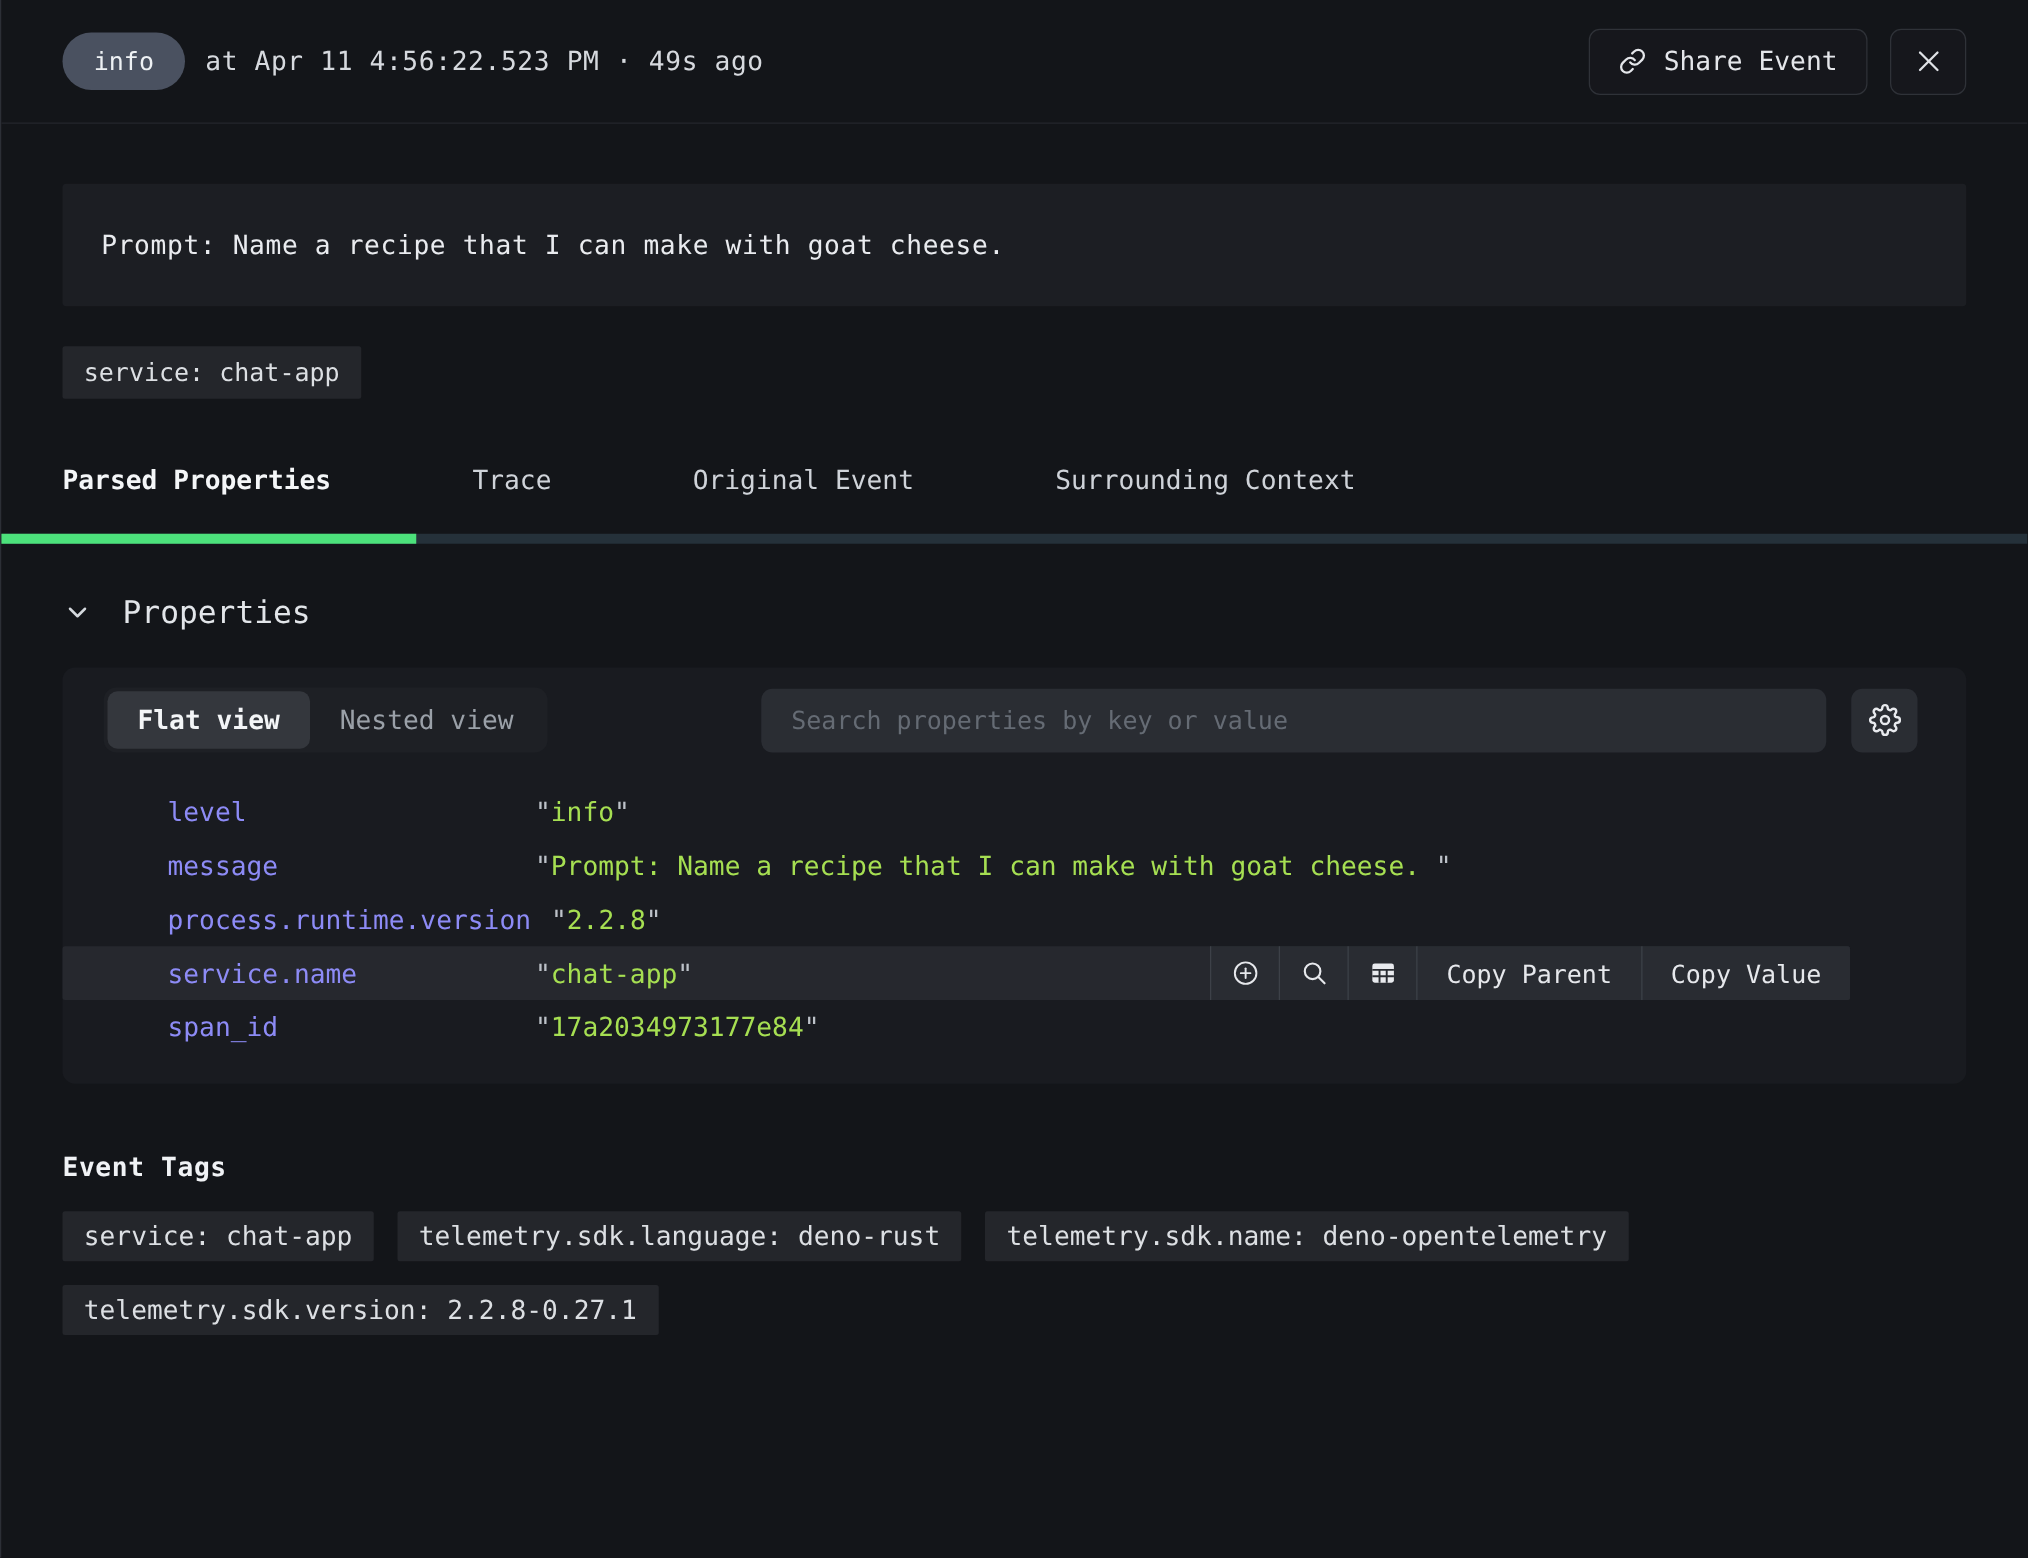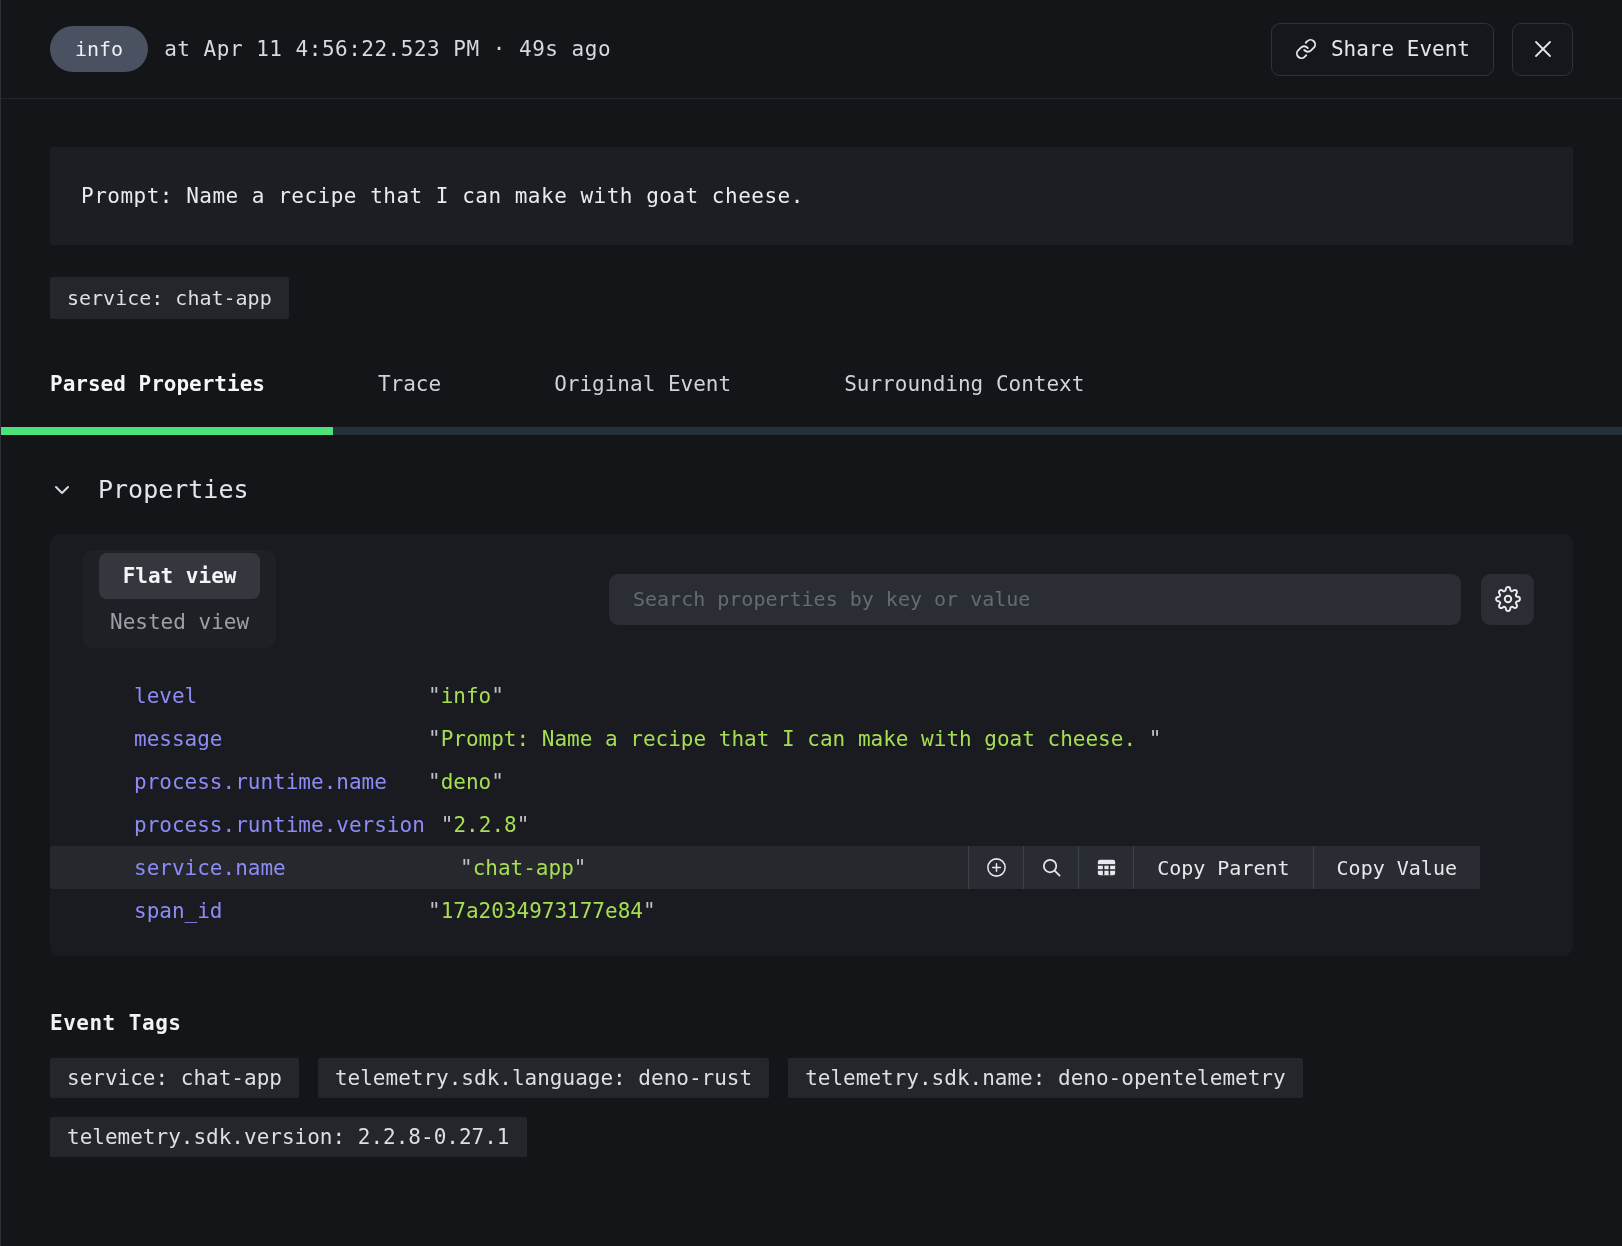--- a/index.html
+++ b/index.html
@@ -58,21 +58,21 @@
   
   .section-head {
     margin:40px 49px 0; display:flex; align-items:center; gap:24px;
     font-size:25px; color:#e2e5e9; cursor:pointer;
   }
   .panel {
     margin:30px 49px 0; background:#191b20; border-radius:10px;
     padding:16px 0 24px;
   }
   .toolbar { display:flex; align-items:center; padding:0 39px 0 33px; }
-  .segmented { display:flex; align-items:center; background:#1e2025; border-radius:10px; padding:3px;flex-direction:column; }
+  .segmented { display:flex; align-items:center; background:#1e2025; border-radius:10px; padding:3px; }
   .seg-btn {
     font-family:inherit; font-size:21px; border:none; background:transparent;
     color:#9aa0a8; padding:11px 24px; border-radius:8px; cursor:pointer;
   }
   .seg-btn.selected { background:#34373d; color:#f3f5f7; font-weight:bold; }
   .search-input {
     margin-left:auto; width:852px; height:51px; background:#2a2d33;
     border:none; border-radius:9px; padding:0 24px; font-family:inherit;
     font-size:20px; color:#e8eaee; outline:none;
   }
@@ -86,21 +86,21 @@
   
   .props-table { margin-top:26px; }
   .prop-row {
     display:flex; align-items:center; height:43px; padding-left:84px;
     font-size:21px; position:relative;
   }
   .prop-key { min-width:294px; padding-right:16px; white-space:nowrap; flex-shrink:0; }
   .prop-value { white-space:nowrap; overflow:hidden; }
   .q { color:#bdc2c9; }
   .prop-row.highlight {
-    background:#26282e; width:calc(100% - 93px); border-radius:2px;gap:32px;
+    background:#26282e; width:calc(100% - 93px); border-radius:2px;
   }
   .row-actions {
     margin-left:auto; display:flex; align-items:stretch; height:43px;
     background:#292c32; border-radius:0 2px 2px 0;
   }
   .action-cell {
     display:flex; align-items:center; justify-content:center;
     border-left:1px solid #3d4148; cursor:pointer; color:#e6e8ec;
     background:transparent; border-top:none; border-right:none; border-bottom:none;
     font-family:inherit; font-size:20px;
@@ -191,24 +191,20 @@
     </button>
   </div>
   <div class="props-table">
       <div class="prop-row">
         <span class="prop-key" style="color: rgb(141, 139, 246);">level</span>
         <span class="prop-value" style="color: rgb(166, 223, 82);"><span class="q">"</span><span>info</span><span class="q">"</span></span>
       </div>
       <div class="prop-row">
         <span class="prop-key" style="color: rgb(141, 139, 246);">message</span>
         <span class="prop-value" style="color: rgb(166, 223, 82);"><span class="q">"</span><span>Prompt: Name a recipe that I can make with goat cheese. </span><span class="q">"</span></span>
-      </div>
-      <div class="prop-row">
-        <span class="prop-key" style="color: rgb(141, 139, 246);">process.runtime.name</span>
-        <span class="prop-value" style="color: rgb(166, 223, 82);"><span class="q">"</span><span>deno</span><span class="q">"</span></span>
       </div>
       <div class="prop-row">
         <span class="prop-key" style="color: rgb(141, 139, 246);">process.runtime.version</span>
         <span class="prop-value" style="color: rgb(166, 223, 82);"><span class="q">"</span><span>2.2.8</span><span class="q">"</span></span>
       </div>
       <div class="prop-row highlight">
         <span class="prop-key" style="color: rgb(141, 139, 246);">service.name</span>
         <span class="prop-value" style="color: rgb(166, 223, 82);"><span class="q">"</span><span>chat-app</span><span class="q">"</span></span>
         <div class="row-actions">
           <button class="action-cell action-icon-cell">

